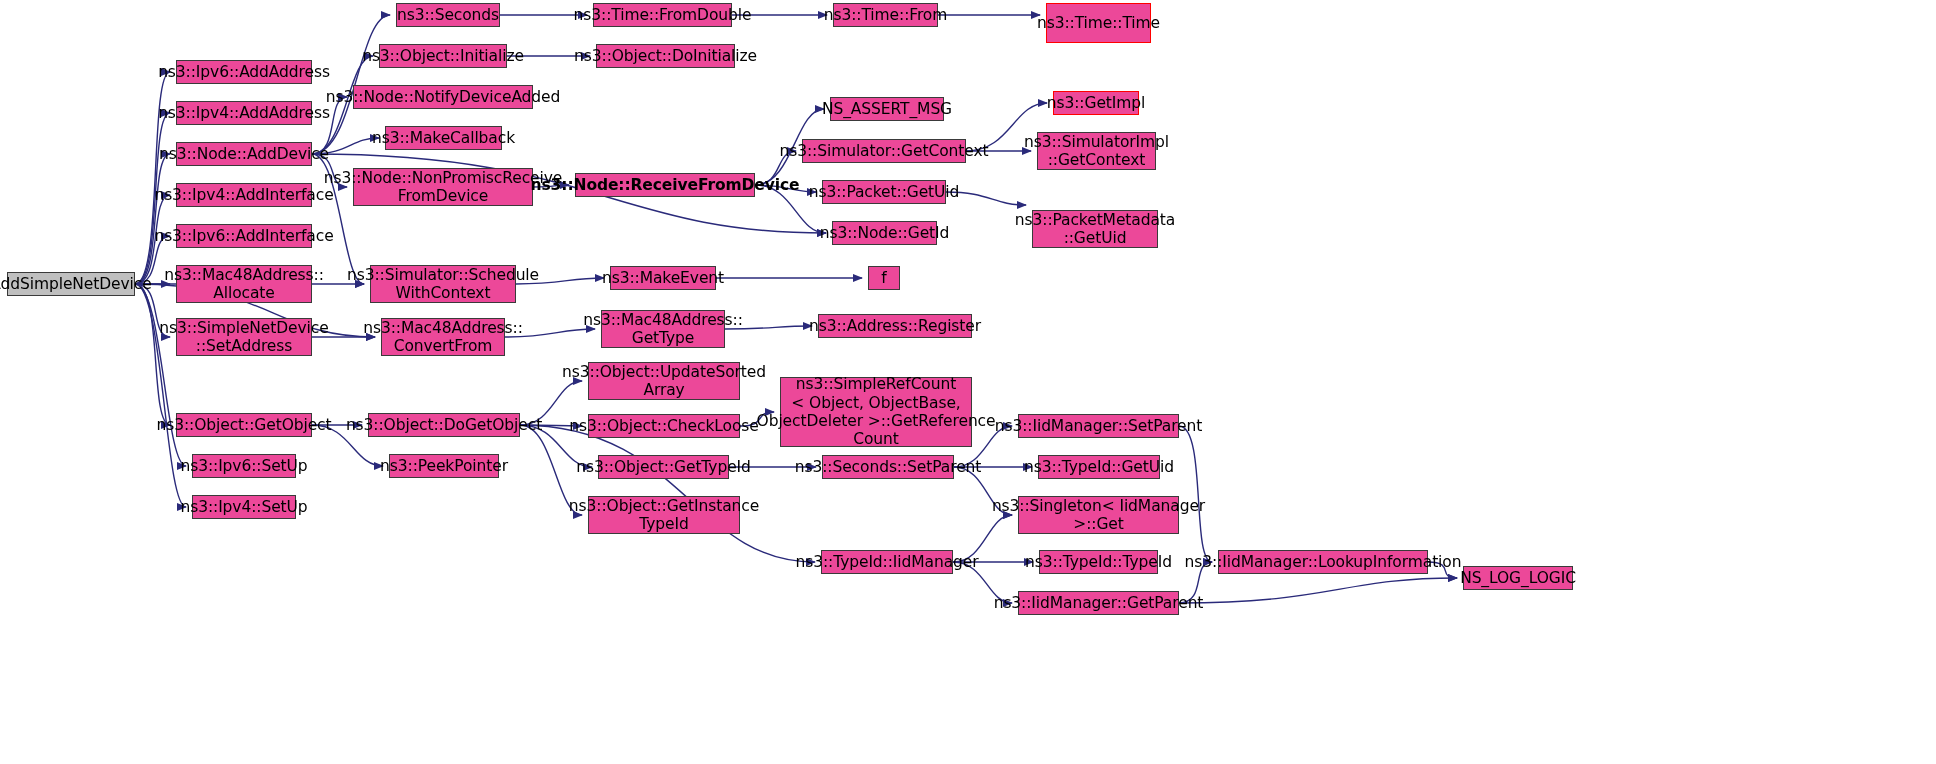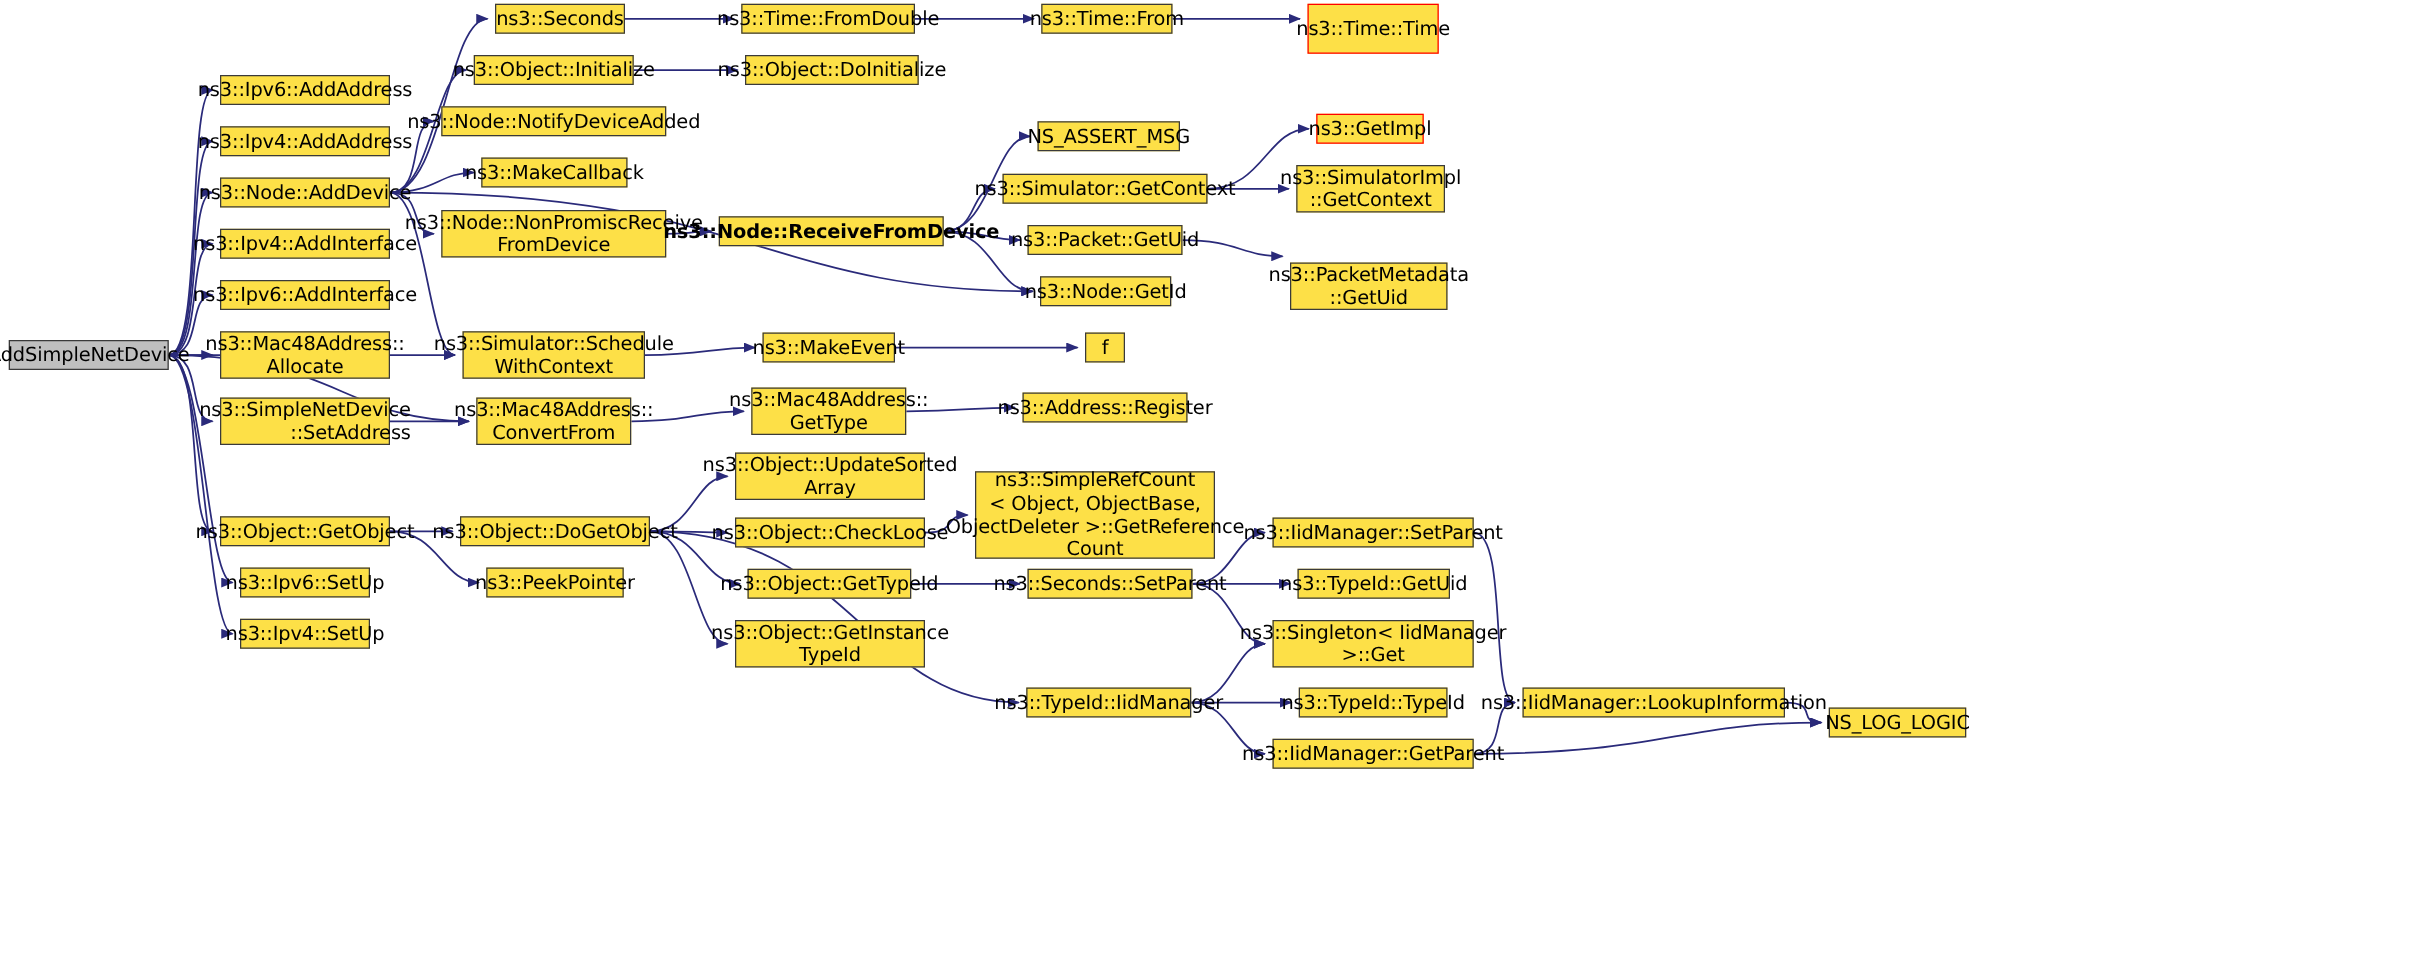--- a/index.html
+++ b/index.html
@@ -22,21 +22,21 @@
     left: 0;
     top: 0;
     width: 1936px;
     height: 764px;
     pointer-events: none;
   }
   .node {
     position: absolute;
     box-sizing: border-box;
     border: 1px solid #3a3a3a;
-    background: #fde047;
+    background: #ec4899;
     color: #000000;
     font-size: 15.5px;
     line-height: 1.18;
     display: flex;
     align-items: center;
     justify-content: center;
     text-align: center;
     white-space: pre;
     letter-spacing: -0.1px;
   }
@@ -119,21 +119,21 @@
   </svg>
   <div id="nodes">
       <div class="node root" style="left: 7px; top: 272px; width: 128px; height: 24px;">AddSimpleNetDevice</div>
       <div class="node" style="left: 176px; top: 60px; width: 136px; height: 24px;">ns3::Ipv6::AddAddress</div>
       <div class="node" style="left: 176px; top: 101px; width: 136px; height: 24px;">ns3::Ipv4::AddAddress</div>
       <div class="node" style="left: 176px; top: 142px; width: 136px; height: 24px;">ns3::Node::AddDevice</div>
       <div class="node" style="left: 176px; top: 183px; width: 136px; height: 24px;">ns3::Ipv4::AddInterface</div>
       <div class="node" style="left: 176px; top: 224px; width: 136px; height: 24px;">ns3::Ipv6::AddInterface</div>
       <div class="node" style="left: 176px; top: 265px; width: 136px; height: 38px;">ns3::Mac48Address::
 Allocate</div>
-      <div class="node" style="left: 176px; top: 318px; width: 136px; height: 38px; text-align: right;">ns3::SimpleNetDevice
+      <div class="node" style="left: 176px; top: 318px; width: 136px; height: 38px;">ns3::SimpleNetDevice
 ::SetAddress</div>
       <div class="node" style="left: 176px; top: 413px; width: 136px; height: 24px;">ns3::Object::GetObject</div>
       <div class="node" style="left: 192px; top: 454px; width: 104px; height: 24px;">ns3::Ipv6::SetUp</div>
       <div class="node" style="left: 192px; top: 495px; width: 104px; height: 24px;">ns3::Ipv4::SetUp</div>
       <div class="node" style="left: 396px; top: 3px; width: 104px; height: 24px;">ns3::Seconds</div>
       <div class="node" style="left: 379px; top: 44px; width: 128px; height: 24px;">ns3::Object::Initialize</div>
       <div class="node" style="left: 353px; top: 85px; width: 180px; height: 24px;">ns3::Node::NotifyDeviceAdded</div>
       <div class="node" style="left: 385px; top: 126px; width: 117px; height: 24px;">ns3::MakeCallback</div>
       <div class="node" style="left: 353px; top: 168px; width: 180px; height: 38px;">ns3::Node::NonPromiscReceive
 FromDevice</div>
@@ -154,21 +154,21 @@
       <div class="node" style="left: 588px; top: 414px; width: 152px; height: 24px;">ns3::Object::CheckLoose</div>
       <div class="node" style="left: 598px; top: 455px; width: 131px; height: 24px;">ns3::Object::GetTypeId</div>
       <div class="node" style="left: 588px; top: 496px; width: 152px; height: 38px;">ns3::Object::GetInstance
 TypeId</div>
       <div class="node" style="left: 821px; top: 550px; width: 132px; height: 24px;">ns3::TypeId::IidManager</div>
       <div class="node" style="left: 830px; top: 97px; width: 114px; height: 24px;">NS_ASSERT_MSG</div>
       <div class="node" style="left: 802px; top: 139px; width: 164px; height: 24px;">ns3::Simulator::GetContext</div>
       <div class="node" style="left: 822px; top: 180px; width: 124px; height: 24px;">ns3::Packet::GetUid</div>
       <div class="node" style="left: 832px; top: 221px; width: 105px; height: 24px;">ns3::Node::GetId</div>
       <div class="node" style="left: 868px; top: 266px; width: 32px; height: 24px;">f</div>
-      <div class="node" style="left: 818px; top: 314px; width: 132px; height: 24px;">ns3::Address::Register</div>
+      <div class="node" style="left: 818px; top: 314px; width: 154px; height: 24px;">ns3::Address::Register</div>
       <div class="node" style="left: 780px; top: 377px; width: 192px; height: 70px;">ns3::SimpleRefCount
 &lt; Object, ObjectBase,
 ObjectDeleter &gt;::GetReference
 Count</div>
       <div class="node" style="left: 822px; top: 455px; width: 132px; height: 24px;">ns3::Seconds::SetParent</div>
       <div class="node" style="left: 833px; top: 3px; width: 105px; height: 24px;">ns3::Time::From</div>
       <div class="node red" style="left: 1046px; top: 3px; width: 105px; height: 40px;">ns3::Time::Time</div>
       <div class="node red" style="left: 1053px; top: 91px; width: 86px; height: 24px;">ns3::GetImpl</div>
       <div class="node" style="left: 1037px; top: 132px; width: 119px; height: 38px;">ns3::SimulatorImpl
 ::GetContext</div>

